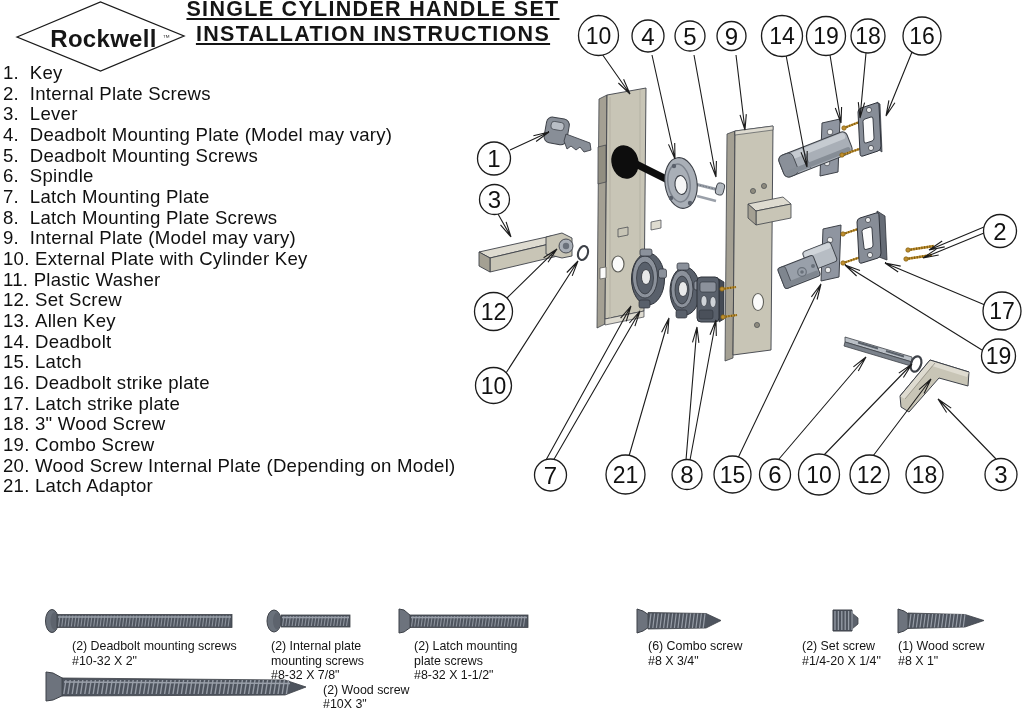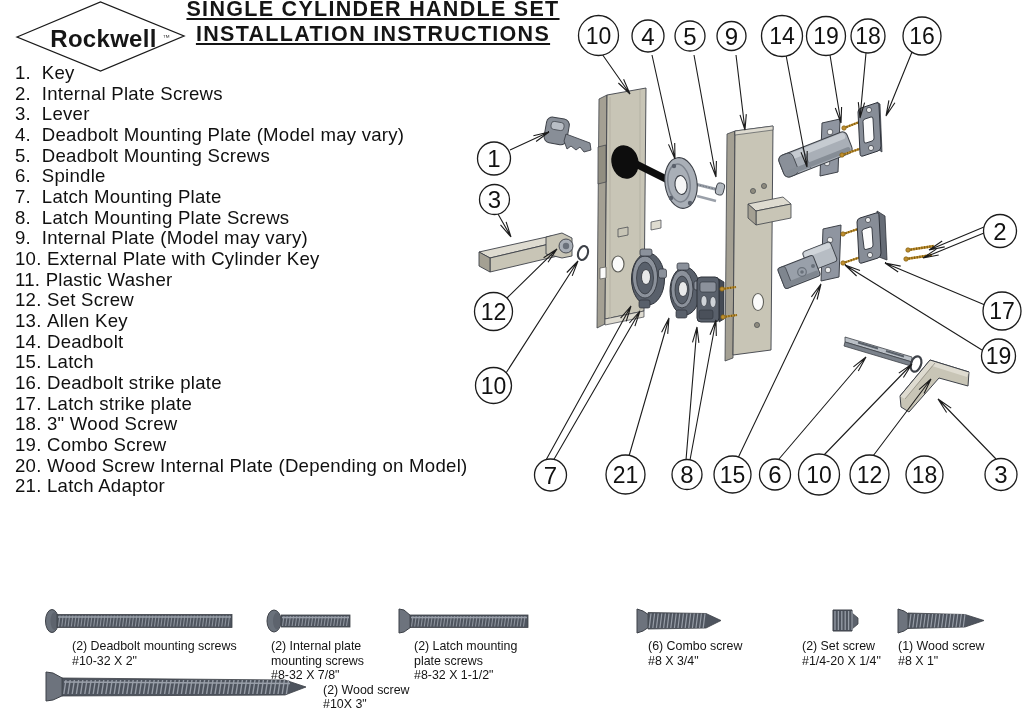--- a/index.html
+++ b/index.html
@@ -1,20 +1,20 @@
 <!DOCTYPE html>
 <html><head>
 <meta charset="utf-8">
 <style>
 html,body {margin:0;padding:0;background:#ffffff;}
 #page {position:relative;width:1024px;height:709px;overflow:hidden;background:#ffffff;
   font-family:"Liberation Sans", sans-serif;}
 #title {position:absolute;left:186px;top:-3px;width:374px;text-align:center;font-size:21.5px;font-weight:bold;color:#151515;
   line-height:24.7px;text-decoration:underline;letter-spacing:1.3px;}
-#plist {position:absolute;left:15px;top:63px;font-size:18.6px;color:#101010;line-height:20.67px;white-space:pre;letter-spacing:0.25px;}
+#plist {position:absolute;left:3px;top:63px;font-size:18.6px;color:#101010;line-height:20.67px;white-space:pre;letter-spacing:0.25px;}
 #logo {position:absolute;left:0;top:0;}
 #diag {position:absolute;left:0;top:0;}
 </style>
 </head>
 <body>
 <div id="page">
 <svg id="logo" width="200" height="80" viewBox="0 0 200 80">
 <polygon points="17,37 100.5,2 184,36 100.5,71" fill="none" stroke="#1a1a1a" stroke-width="1.3"></polygon>
 <text x="103.5" y="46.5" text-anchor="middle" font-size="24" font-weight="bold" fill="#161616" letter-spacing="0.3">Rockwell</text>
 <text x="162.5" y="39.5" font-size="7.5" fill="#444">™</text>

